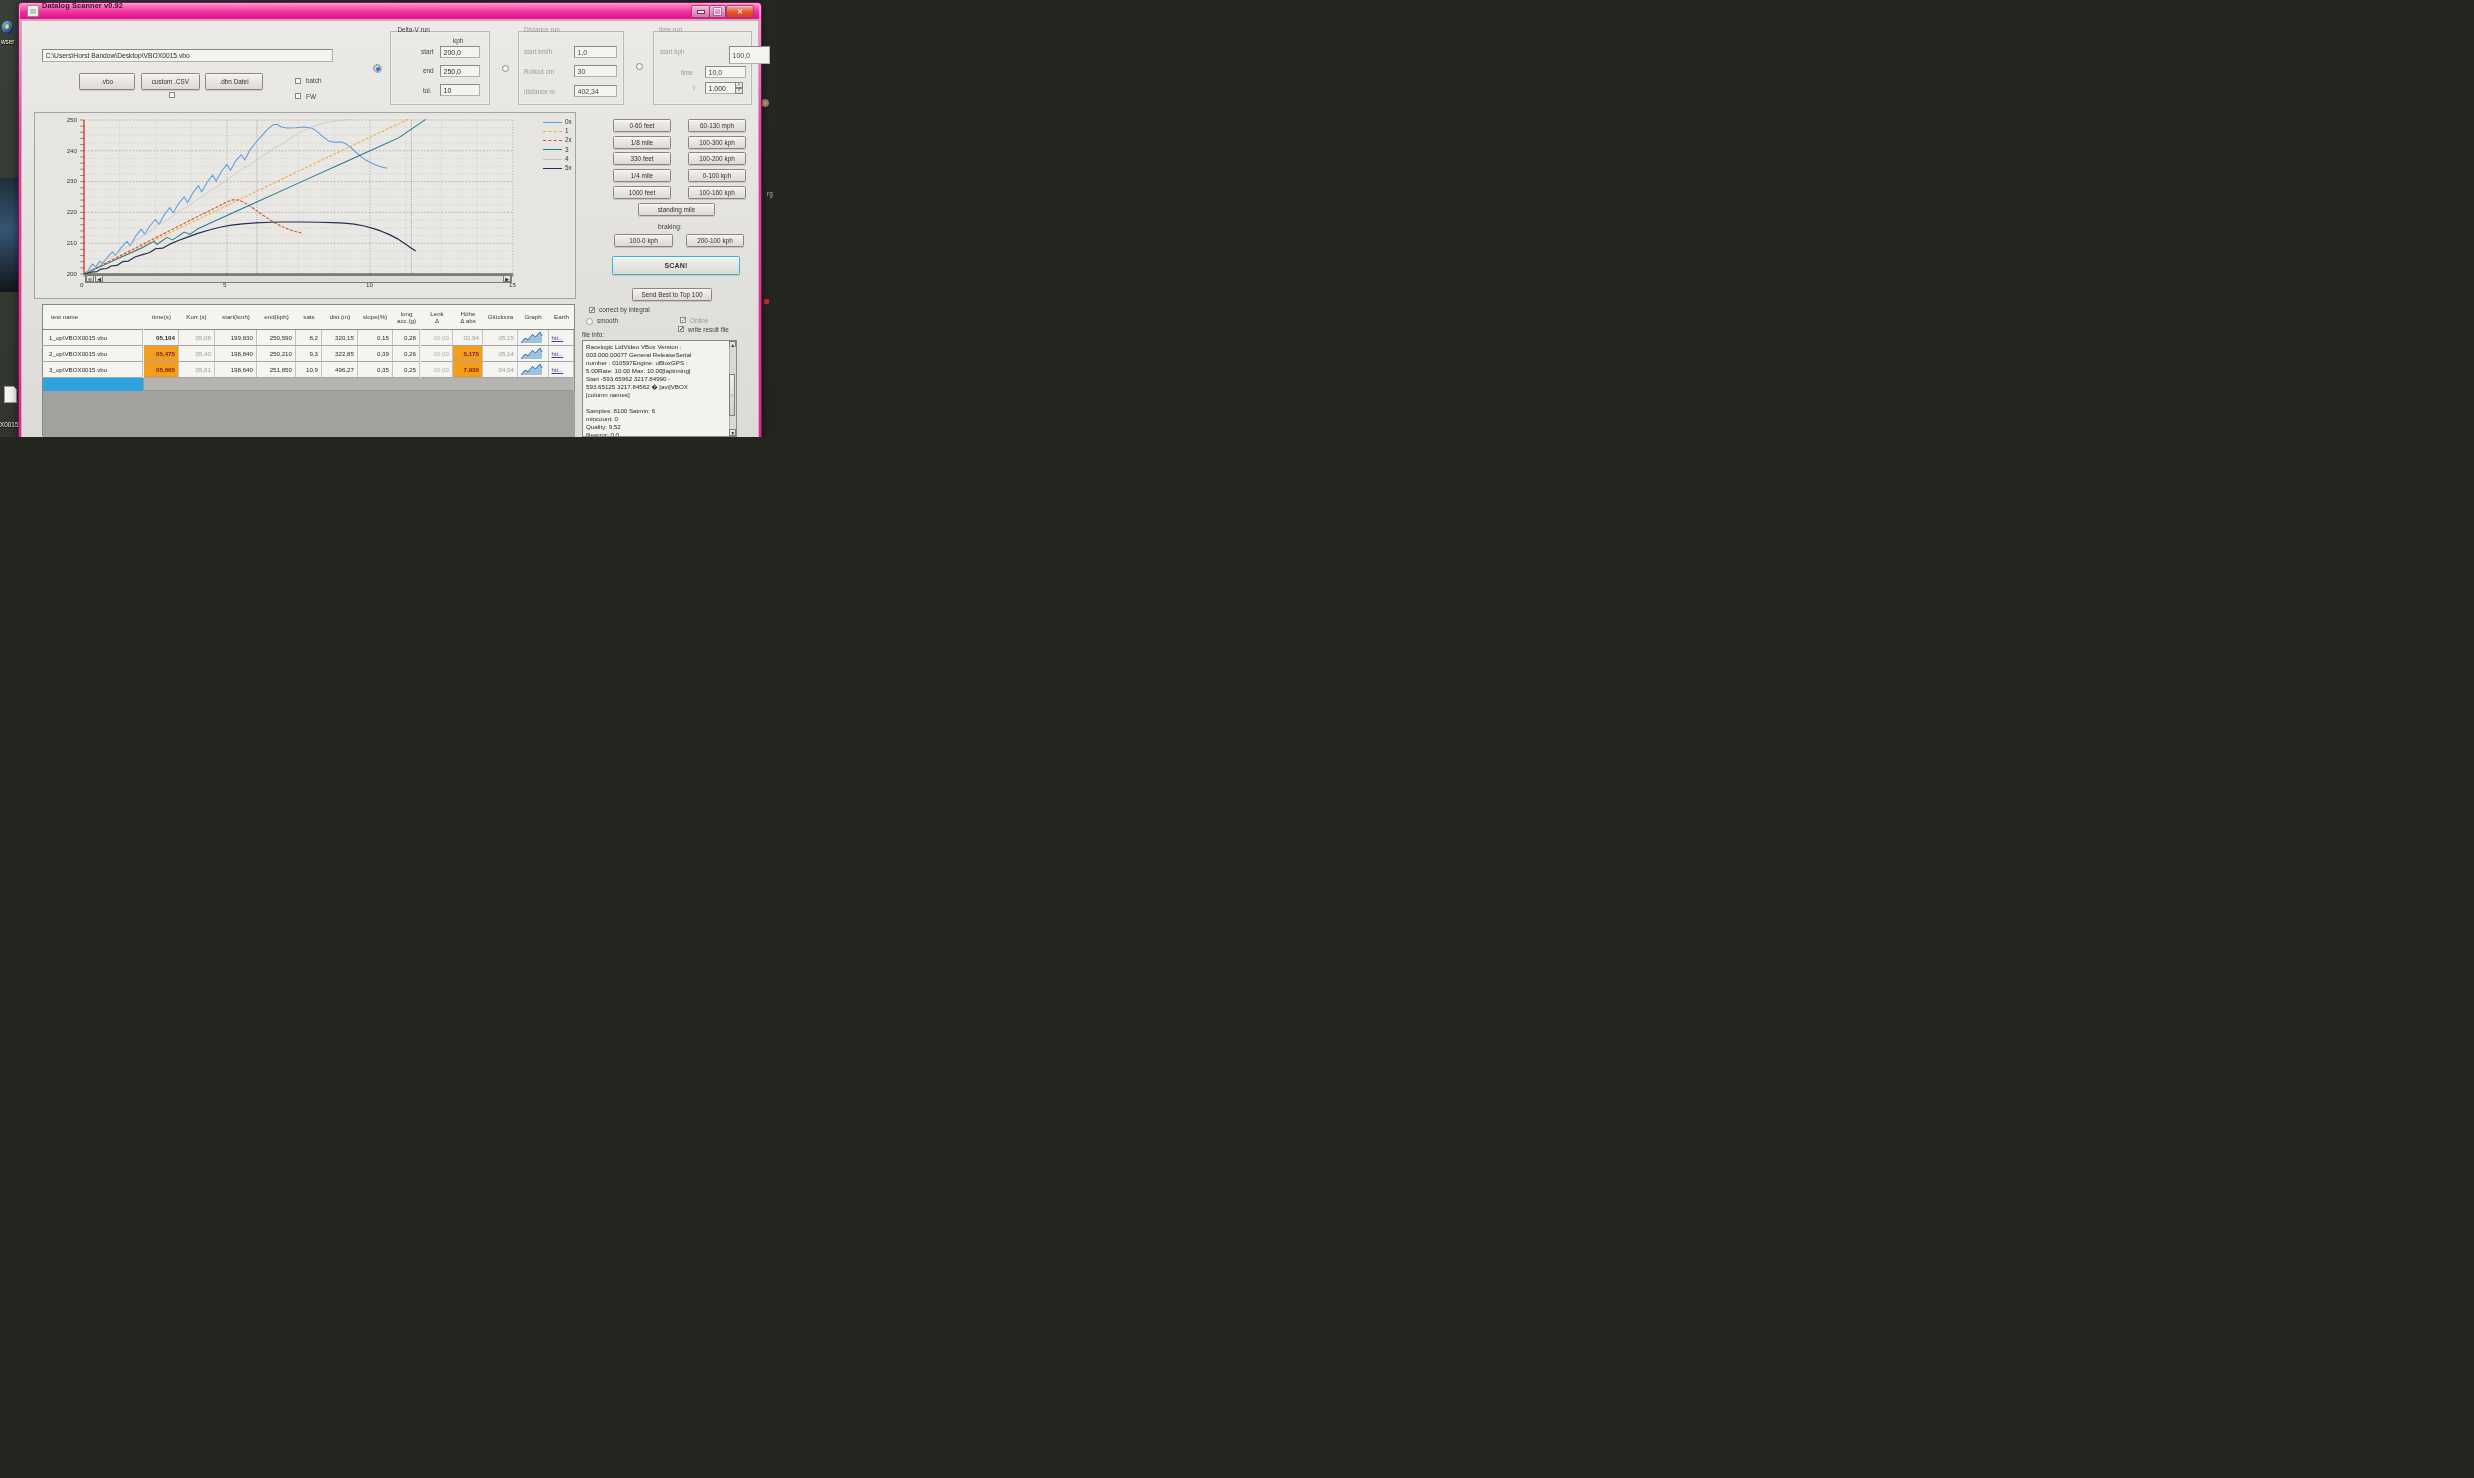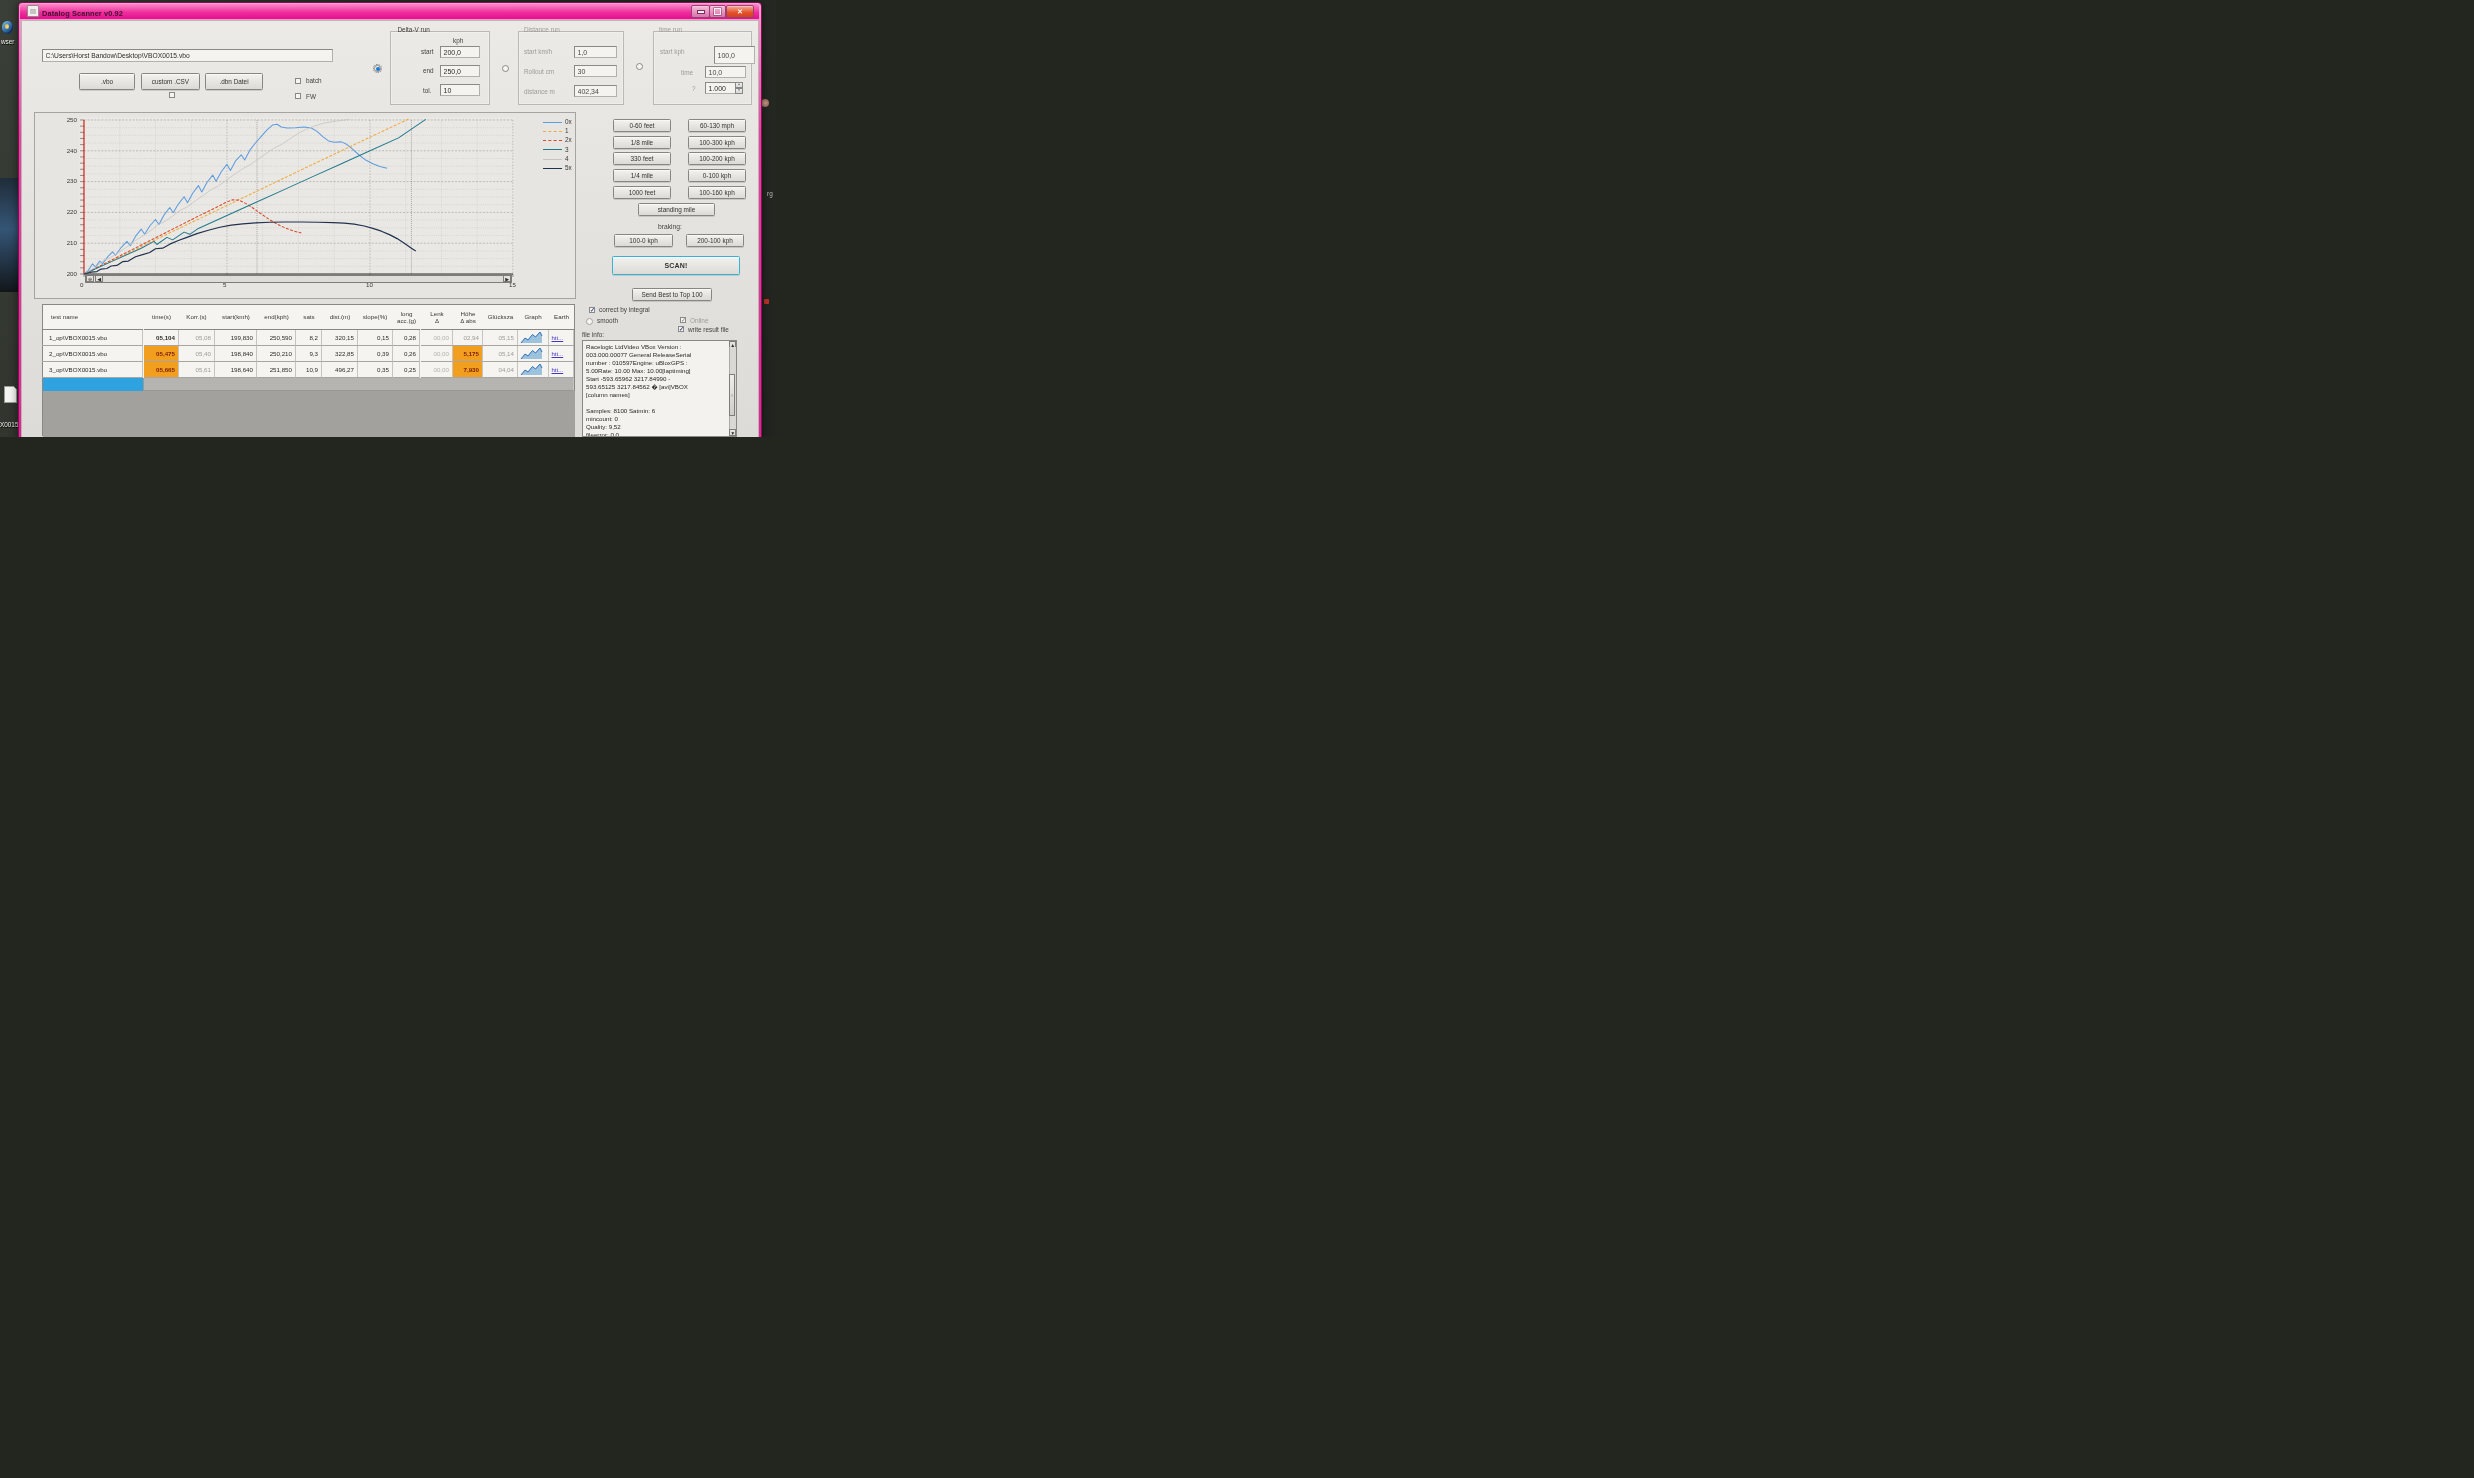--- a/index.html
+++ b/index.html
@@ -66,21 +66,21 @@
   <div class="abs" style="left:0px;top:421px;font-size:6.4px;color:#f2f2ee;text-shadow:0.5px 0.5px 0.5px #000;">X0015.v</div>
 
   <div class="abs" style="left:767px;top:190px;font-size:6.4px;color:#b8b8b0;">rg</div>
   <div class="abs" style="left:764px;top:299px;width:5px;height:5px;background:#c03026;border-radius:1px;"></div>
   <div class="abs" style="left:761px;top:99px;width:8px;height:8px;border-radius:50%;background:radial-gradient(#f0d0c0,#b05a40);opacity:.8;"></div>
 
   <div class="abs winframe" style="left:18.3px;top:2px;width:742px;height:435px;"></div>
   <div class="abs titlebar" style="left:20px;top:3.5px;width:739px;height:15px;"></div>
   <div class="abs" style="left:27px;top:5.4px;width:10px;height:10px;background:#f0efec;border:0.5px solid #8f8d89;border-radius:1px;
               display:flex;align-items:center;justify-content:center;font-size:6.4px;color:#8a8a86;">▨</div>
-  <div class="abs title-text" style="left:42px;top:9px;">Datalog Scanner v0.92</div>
+  <div class="abs title-text" style="left:42px;top:1px;">Datalog Scanner v0.92</div>
   <div class="abs capbtn" style="left:691px;top:5px;width:17px;height:11.4px;">
     <div style="width:6px;height:2px;background:#f6f2ef;border:0.5px solid #7d2d5d;"></div>
   </div>
   <div class="abs capbtn" style="left:709px;top:5px;width:15px;height:11.4px;">
     <div style="width:5.4px;height:5px;border:1px solid #f6f2ef;box-shadow:0 0 0 0.5px #7d2d5d;"></div>
   </div>
   <div class="abs capbtn close" style="left:726px;top:5px;width:26px;height:11.4px;color:#f8f2ee;font-weight:bold;font-size:7px;">
     <span>✕</span>
   </div>
   <div class="abs client" style="left:21px;top:20px;width:736px;height:417px;"></div>
@@ -116,21 +116,21 @@
   <input class="abs inp" style="left: 574px; top: 46px; width: 43px; height: 12px; color: rgb(74, 72, 70);" value="1,0">
   <div class="abs lbl dis" style="left:524px;top:68px;">Rollout cm</div>
   <input class="abs inp" style="left: 574px; top: 65px; width: 43px; height: 12px; color: rgb(74, 72, 70);" value="30">
   <div class="abs lbl dis" style="left:524px;top:88px;">distance m</div>
   <input class="abs inp" style="left: 574px; top: 85px; width: 43px; height: 12px; color: rgb(74, 72, 70);" value="402,34">
 
   <div class="abs radio" style="left:636px;top:63px;"></div>
   <div class="abs grp" style="left:653px;top:31px;width:97px;height:72px;"></div>
   <div class="abs lbl dis" style="left:659px;top:26px;">time run</div>
   <div class="abs lbl dis" style="left:660px;top:48px;">start kph</div>
-  <input class="abs inp" style="left: 714px; top: 46px; width: 41px; height: 18px; color: rgb(74, 72, 70);" value="100,0">
+  <input class="abs inp" style="left: 729px; top: 46px; width: 41px; height: 18px; color: rgb(74, 72, 70);" value="100,0">
   <div class="abs lbl dis" style="left:681px;top:69px;">time</div>
   <input class="abs inp" style="left: 705px; top: 66px; width: 41px; height: 12px; color: rgb(74, 72, 70);" value="10,0">
   <div class="abs lbl dis" style="left:692px;top:85px;">?</div>
   <input class="abs inp" style="left: 705px; top: 82px; width: 31px; height: 12.4px;" value="1.000">
   <div class="abs spinner-arrows" style="left:735px;top:82px;width:8px;height:12.4px;">
     <div>▲</div>
     <div>▼</div>
   </div>
 
   <div class="abs" style="left:34px;top:112px;width:540px;height:185px;background:#e7e5e1;border:0.5px solid #a6a4a0;"></div>

